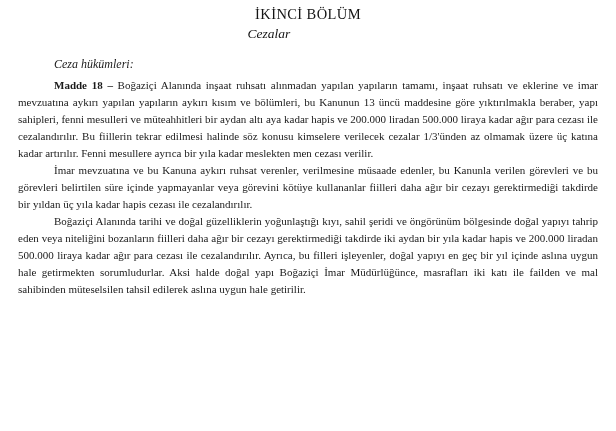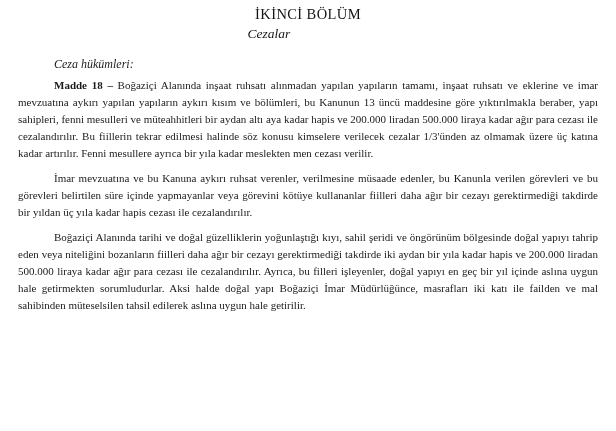--- a/index.html
+++ b/index.html
@@ -71,21 +71,21 @@
   p.para {
     margin: 0;
     text-align: justify;
     text-justify: inter-word;
     font-size: 11px;
     line-height: 17px;
     text-indent: 36px;
     hyphens: manual;
   }
   p.para + p.para {
-    margin-top: 8px;
+    margin-top: 0px;
   }
   .art-no {
     font-weight: bold;
   }
 </style>
 </head>
 <body>
 
 <div class="page">
 

